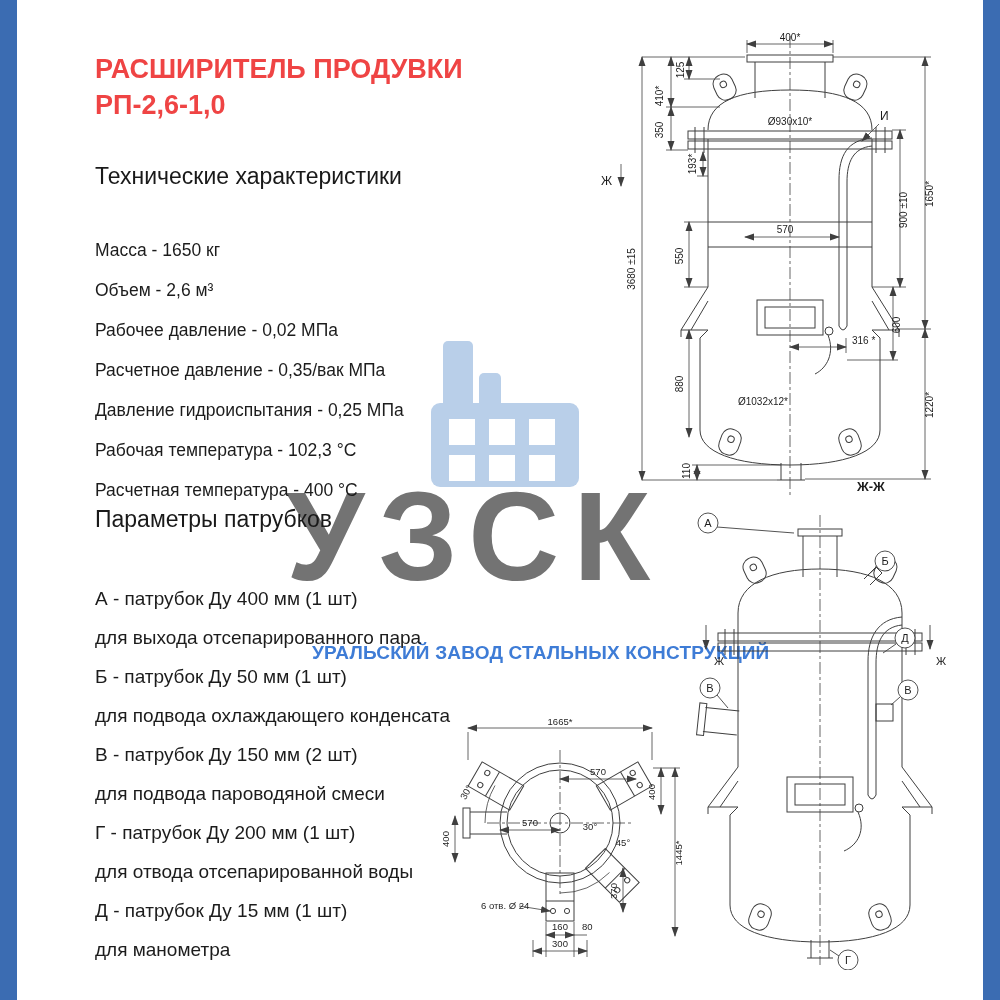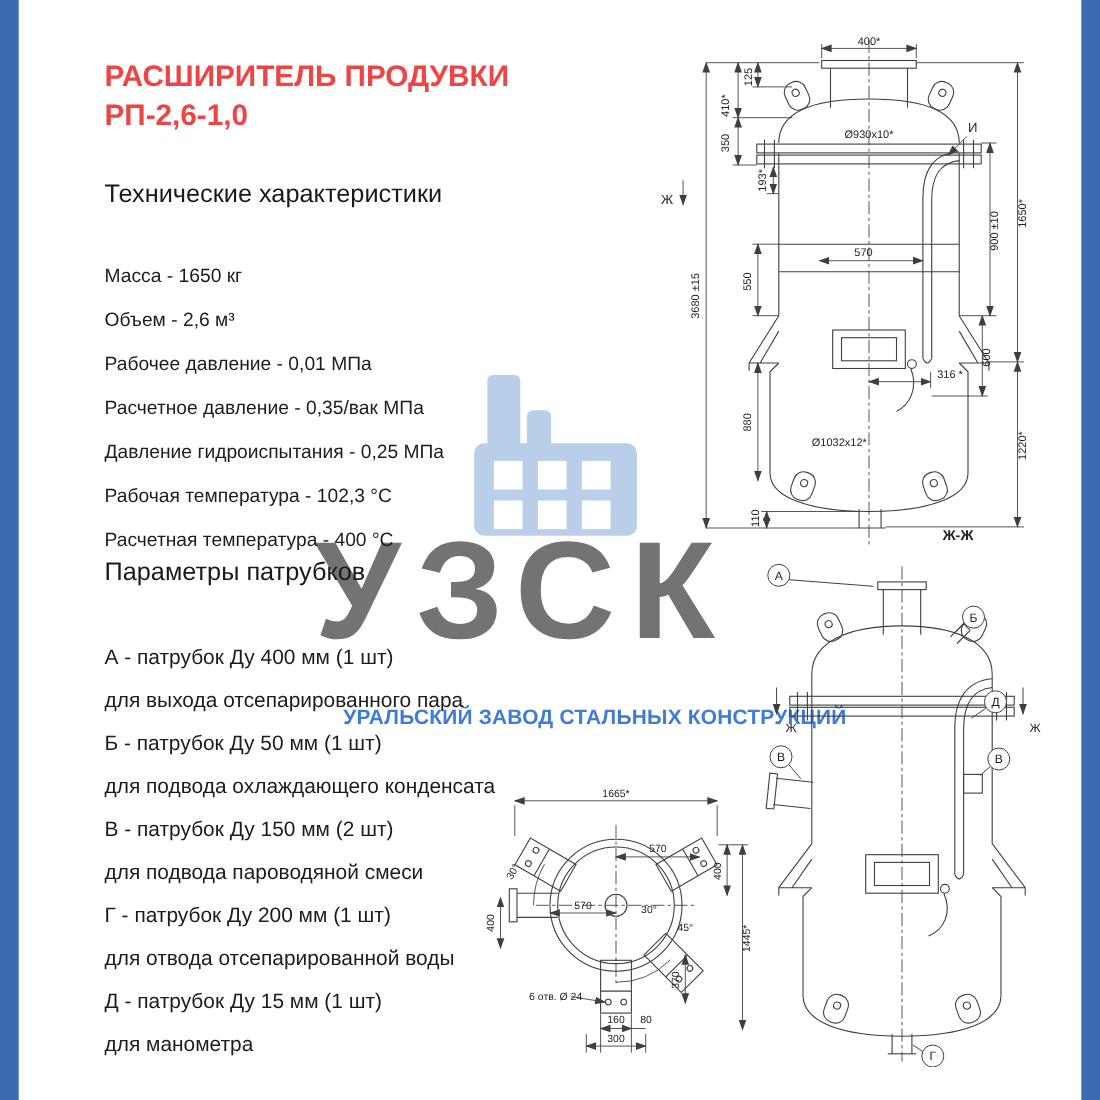--- a/index.html
+++ b/index.html
@@ -51,21 +51,21 @@
 
   <div class="title">
     <div>РАСШИРИТЕЛЬ ПРОДУВКИ</div>
     <div>РП-2,6-1,0</div>
   </div>
 
   <div class="section-h h-specs">Технические характеристики</div>
   <div class="list list-specs">
     <div class="item">Масса - 1650 кг</div>
     <div class="item">Объем - 2,6 м³</div>
-    <div class="item">Рабочее давление - 0,01 МПа</div>
+    <div class="item">Рабочее давление - 0,02 МПа</div>
     <div class="item">Расчетное давление - 0,35/вак МПа</div>
     <div class="item">Давление гидроиспытания - 0,25 МПа</div>
     <div class="item">Рабочая температура - 102,3 °С</div>
     <div class="item">Расчетная температура - 400 °С</div>
   </div>
 
   <div class="section-h h-nozzles">Параметры патрубков</div>
   <div class="list list-nozzles">
     <div class="item">А - патрубок Ду 400 мм (1 шт)</div>
     <div class="item">для выхода отсепарированного пара</div>

